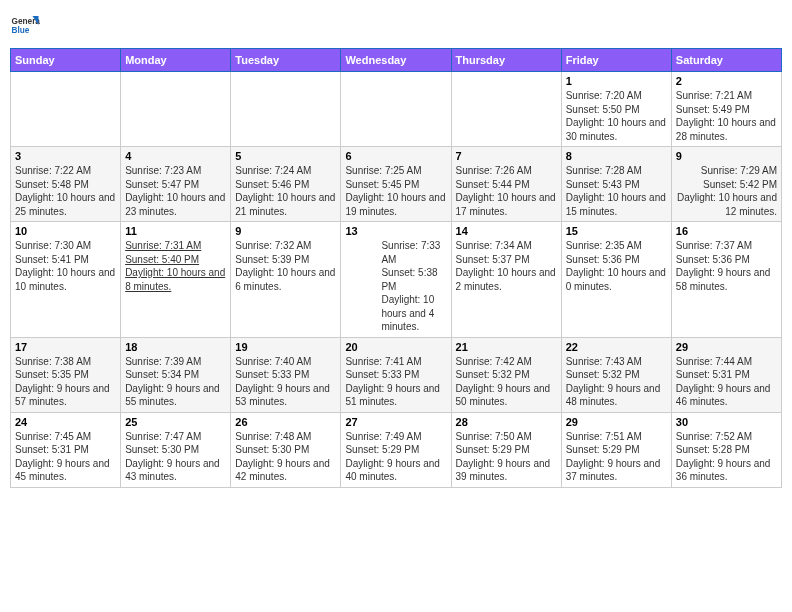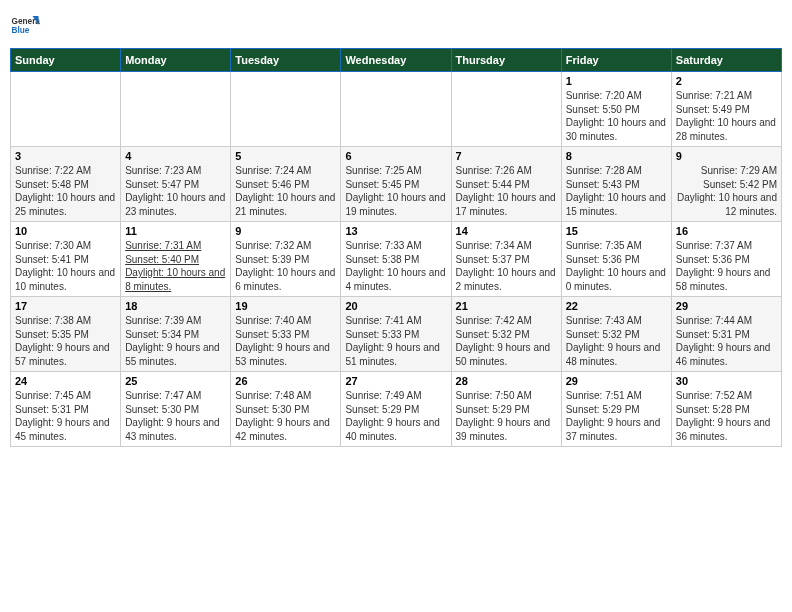--- a/index.html
+++ b/index.html
@@ -37,21 +37,21 @@
       font-size: 14px;
       color: #555;
       font-weight: normal;
     }
     table {
       width: 100%;
       border-collapse: collapse;
       font-size: 10.5px;
     }
     thead tr th {
-      background-color: #14532d;
+      background-color: #8b5cf6;
       color: #fff;
       padding: 5px 4px;
       text-align: left;
       font-size: 11px;
       border: 1px solid #1a6bbf;
     }
     tbody tr td {
       border: 1px solid #ccc;
       vertical-align: top;
       padding: 3px 4px;
@@ -183,33 +183,33 @@
 Daylight: 10 hours and 8 minutes.</div>
         </td>
         <td>
           <div class="day-number">9</div>
           <div class="day-detail" style="white-space: pre-line;">Sunrise: 7:32 AM
 Sunset: 5:39 PM
 Daylight: 10 hours and 6 minutes.</div>
         </td>
         <td>
           <div class="day-number">13</div>
-          <div class="day-detail" style="white-space: pre-line;">Sunrise: 7:33 AM
+          <div class="day-detail" style="white-space: pre-line; margin-left: 36px;">Sunrise: 7:33 AM
 Sunset: 5:38 PM
 Daylight: 10 hours and 4 minutes.</div>
         </td>
         <td>
           <div class="day-number">14</div>
           <div class="day-detail" style="white-space: pre-line;">Sunrise: 7:34 AM
 Sunset: 5:37 PM
 Daylight: 10 hours and 2 minutes.</div>
         </td>
         <td>
           <div class="day-number">15</div>
-          <div class="day-detail" style="white-space: pre-line;">Sunrise: 7:35 AM
+          <div class="day-detail" style="white-space: pre-line;">Sunrise: 2:35 AM
 Sunset: 5:36 PM
 Daylight: 10 hours and 0 minutes.</div>
         </td>
         <td>
           <div class="day-number">16</div>
           <div class="day-detail" style="white-space: pre-line;">Sunrise: 7:37 AM
 Sunset: 5:36 PM
 Daylight: 9 hours and 58 minutes.</div>
         </td>
       </tr>

